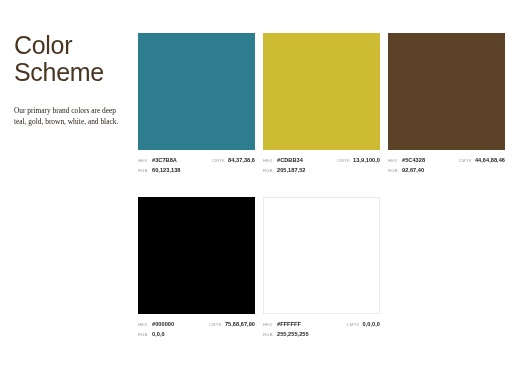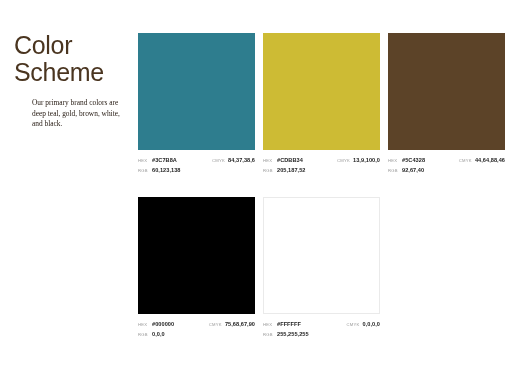--- a/index.html
+++ b/index.html
@@ -31,30 +31,30 @@
     width: 108px;
   }
 
   .slide-title {
     font-family: "Liberation Sans", sans-serif;
     font-size: 25px;
     line-height: 27px;
     font-weight: 400;
     color: #4a3520;
     letter-spacing: -0.3px;
-    margin: 0 0 12px 0;
+    margin: 0 0 20px 0;
     white-space: pre-line;
   }
 
   .body-para {
     font-family: "Liberation Serif", serif;
     font-size: 7.4px;
     line-height: 10.6px;
     color: #2b2018;
-    margin: 0 0 9px 18px;
+    margin: 0 0 9px 0;
   }
 
   
   .swatch-grid {
     position: absolute;
     left: 138px;
     top: 33px;
     width: 368px;
   }
 

